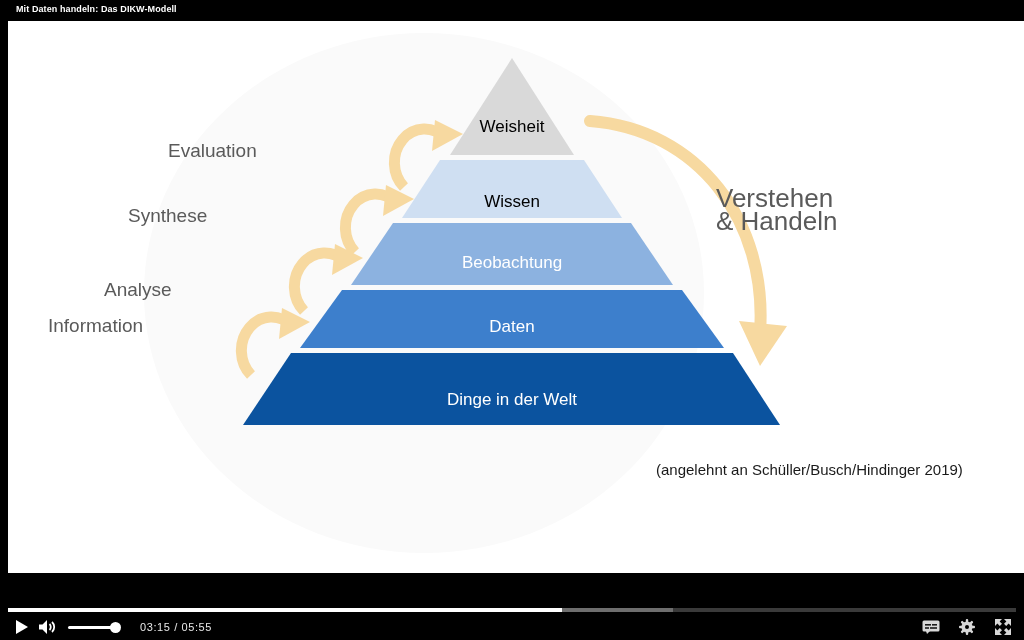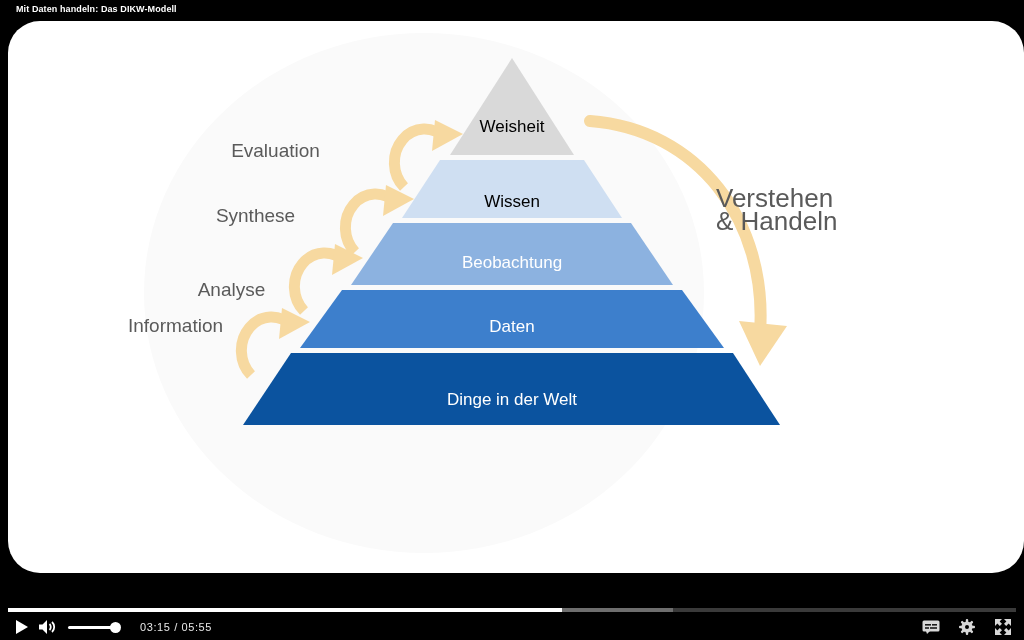--- a/index.html
+++ b/index.html
@@ -42,21 +42,20 @@
 
   
   .slide {
     position: absolute;
     left: 8px;
     top: 21px;
     width: 1016px;
     height: 552px;
     background: #ffffff;
     overflow: hidden;
-    border-radius: 32px;
   }
 
   .bg-circle {
     position: absolute;
     left: 136px;
     top: 12px;
     width: 560px;
     height: 520px;
     border-radius: 50%;
     background: #fafafa;
@@ -86,21 +85,21 @@
   #lab-information { left: 404px; top: 232px; width: 200px; }
   #lab-daten       { left: 404px; top: 296px; width: 200px; }
   #lab-dinge       { left: 376px; top: 369px; width: 256px; }
 
   
   .step-label {
     position: absolute;
     color: #5a5a5a;
     font-size: 19px;
     white-space: nowrap;
-    text-align: center;
+    text-align: left;
   }
   #step-evaluation  { left: 160px; top: 119px; width: 215px; }
   #step-synthese    { left: 120px; top: 184px; width: 255px; }
   #step-analyse     { left: 96px;  top: 242px; width: 255px; margin-top: 16px; }
   #step-beobachtung { left: 40px;  top: 294px; width: 255px; }
 
   
   .side-note {
     position: absolute;
     left: 708px;
@@ -272,20 +271,21 @@
     <div class="step-label" id="step-evaluation">Evaluation</div>
     <div class="step-label" id="step-synthese">Synthese</div>
     <div class="step-label" id="step-analyse">Analyse</div>
     <div class="step-label" id="step-beobachtung">Information</div>
 
     <div class="side-note">
       <span class="l1">Verstehen</span>
       <span class="l2">&amp; Handeln</span>
     </div>
 
+    <div class="citation">(angelehnt an Schüller/Busch/Hindinger 2019)</div>
   </div>
 
   <div class="controls">
 
     <div class="progress-track">
       <div class="progress-buffer" id="prog-buffer" style="width: 66%;"></div>
       <div class="progress-played" id="prog-played" style="width: 55%;"></div>
     </div>
 
     <div class="ctrl-row">

